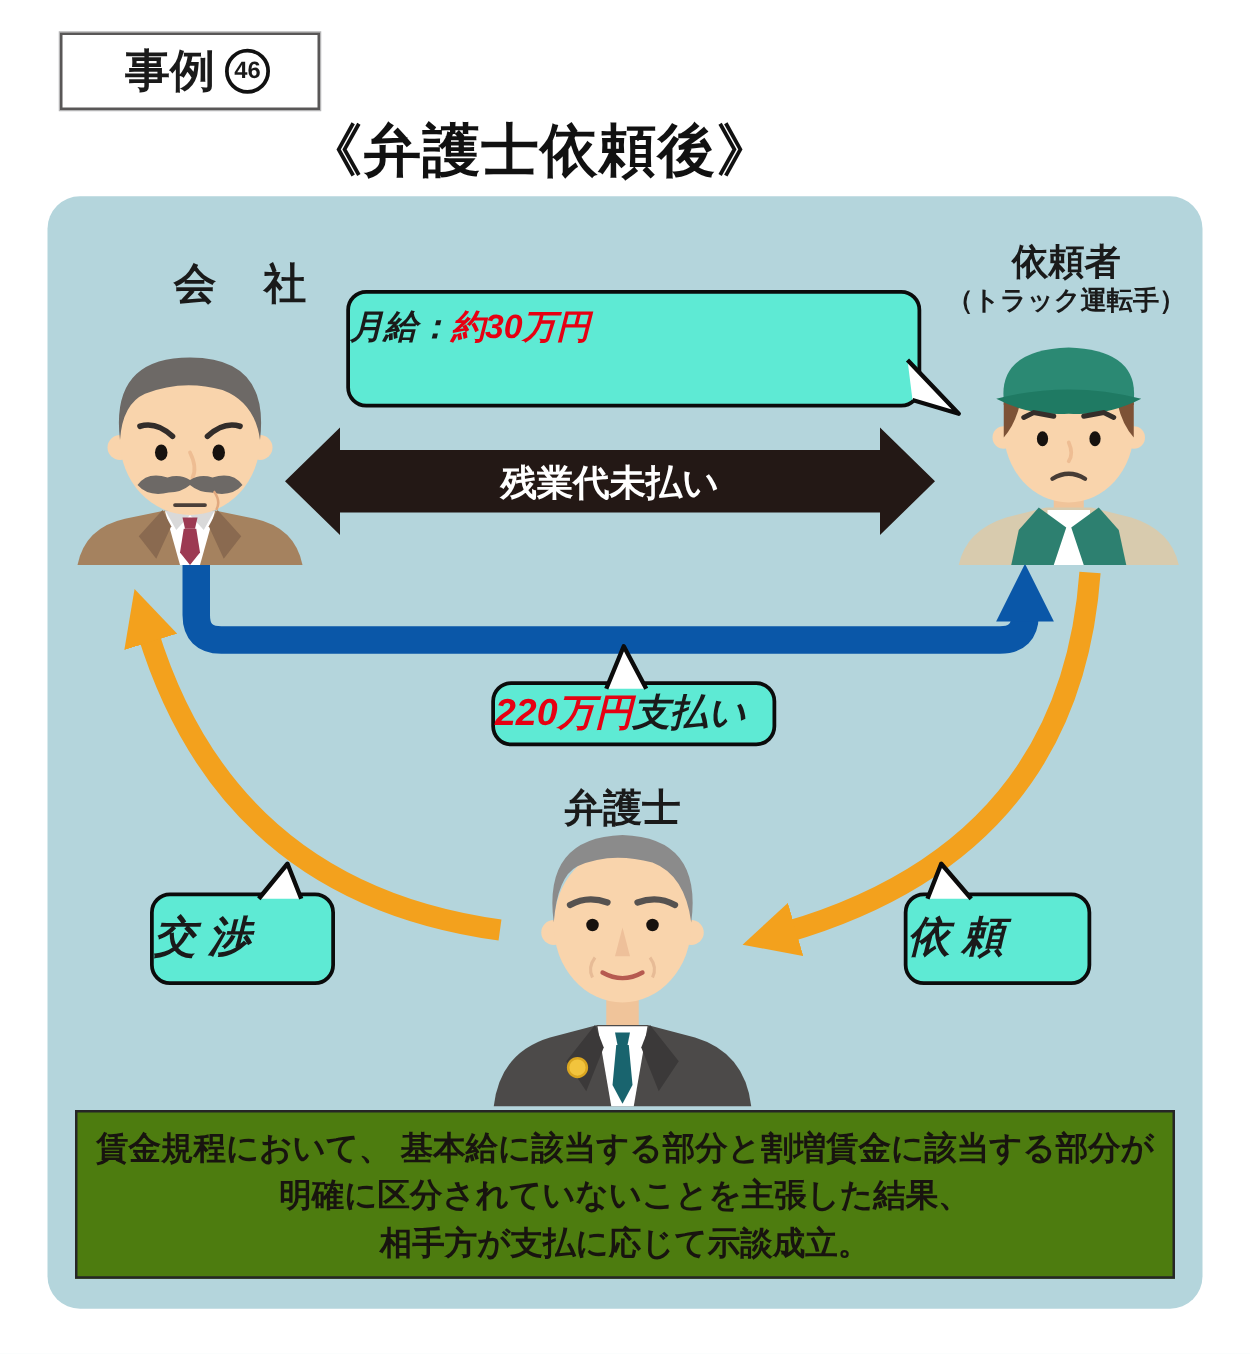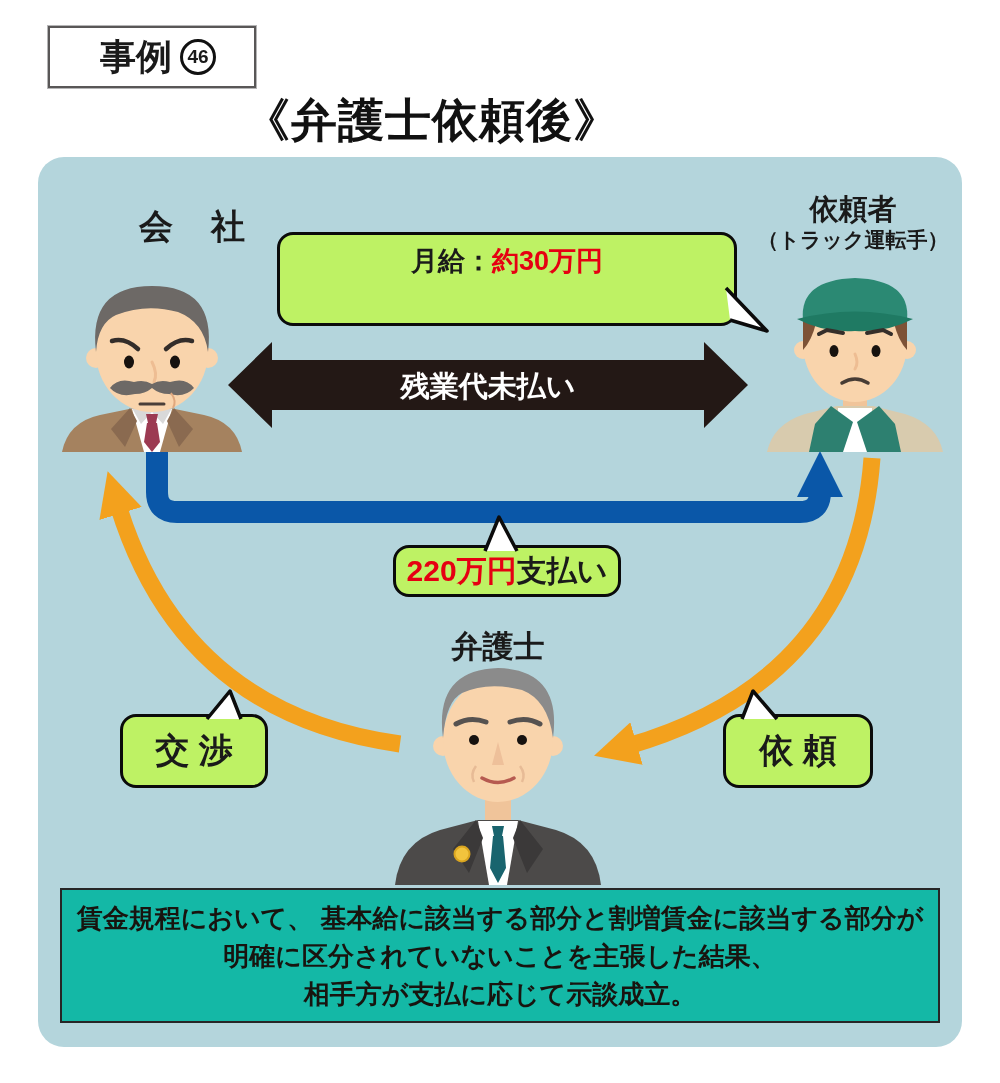--- a/index.html
+++ b/index.html
@@ -32,32 +32,32 @@
   }
   #diagram-svg{left:38px;top:157px;z-index:1;}
   .lbl{font-weight:bold;z-index:2;}
   .company-label{left:57px;top:204px;width:190px;text-align:right;font-size:34px;letter-spacing:2px;}
   .client-label{left:737px;top:190px;width:232px;text-align:center;font-size:29px;}
   .client-sublabel{left:727px;top:226px;width:252px;text-align:center;font-size:21px;}
   .lawyer-label{left:408px;top:626px;width:180px;text-align:center;font-size:31px;}
   .dispute-label{left:308px;top:367px;width:360px;text-align:center;font-size:29px;color:#fff;z-index:2;}
   
   .bubble{
-    background:#bef264;border:3.5px solid #0b0b0b;border-radius:16px;
-    box-sizing:border-box;z-index:2;font-weight:bold;text-align:center;
+    background:#5eead4;border:3.5px solid #0b0b0b;border-radius:16px;
+    box-sizing:border-box;z-index:2;font-weight:bold;font-style:italic;
   }
   .salary-callout{left:277px;top:232px;width:460px;height:94px;font-size:27px;line-height:38px;padding-top:7px;}
   .payment-bubble{left:393px;top:545px;width:228px;height:52px;font-size:30px;line-height:45px;}
   .negotiation-bubble{left:120px;top:714px;width:148px;height:74px;font-size:34px;line-height:67px;}
   .request-bubble{left:723px;top:714px;width:150px;height:74px;font-size:34px;line-height:67px;}
   .red{color:#e60012;}
   
   .result-box{
     left:60px;top:888px;width:880px;height:135px;
-    background:#14b8a6;border:2.5px solid #262626;box-sizing:border-box;
+    background:#4d7c0f;border:2.5px solid #262626;box-sizing:border-box;
     z-index:2;text-align:center;font-weight:bold;font-size:26px;line-height:38px;
     padding-top:9px;color:#18140f;
   }
   #tails-svg{left:0;top:0;z-index:3;pointer-events:none;}
 </style>
 </head>
 <body>
 
 <div class="abs case-box">
   <span>事例</span>

